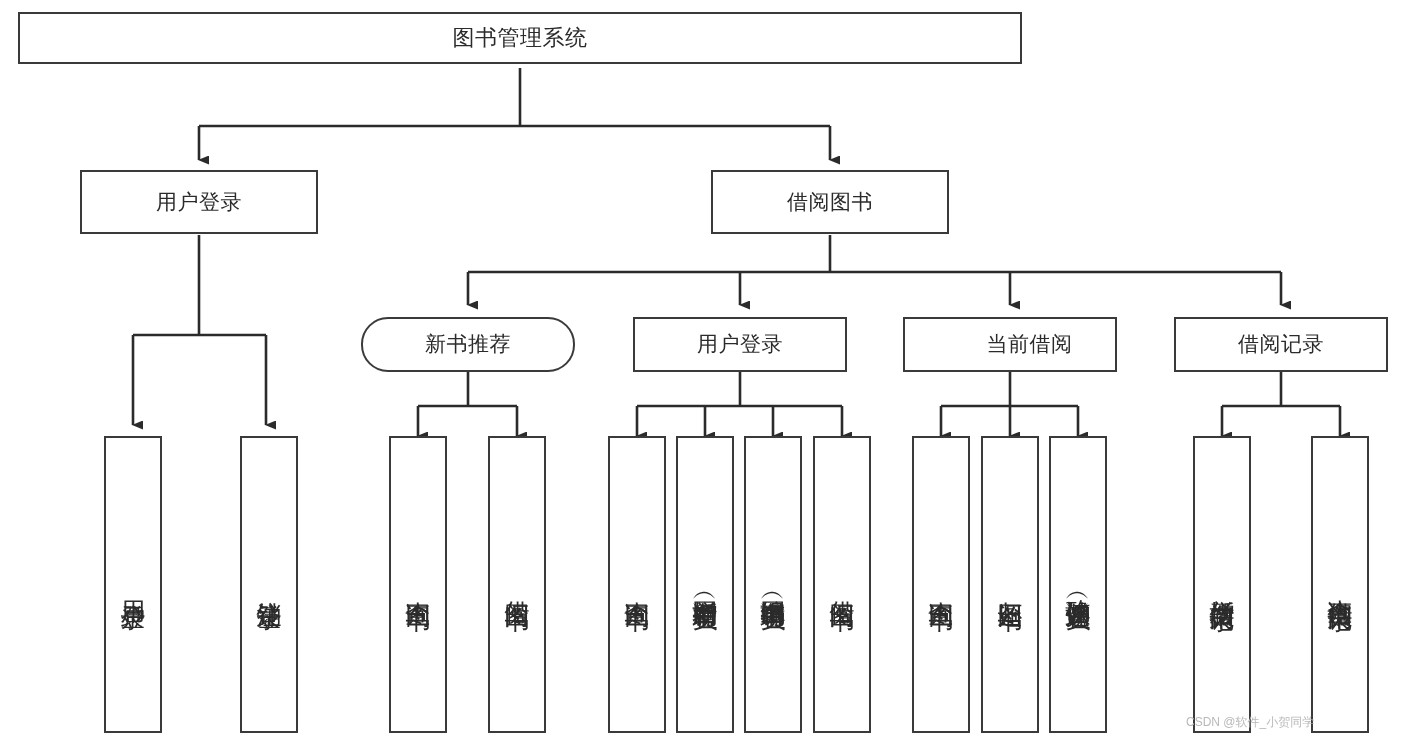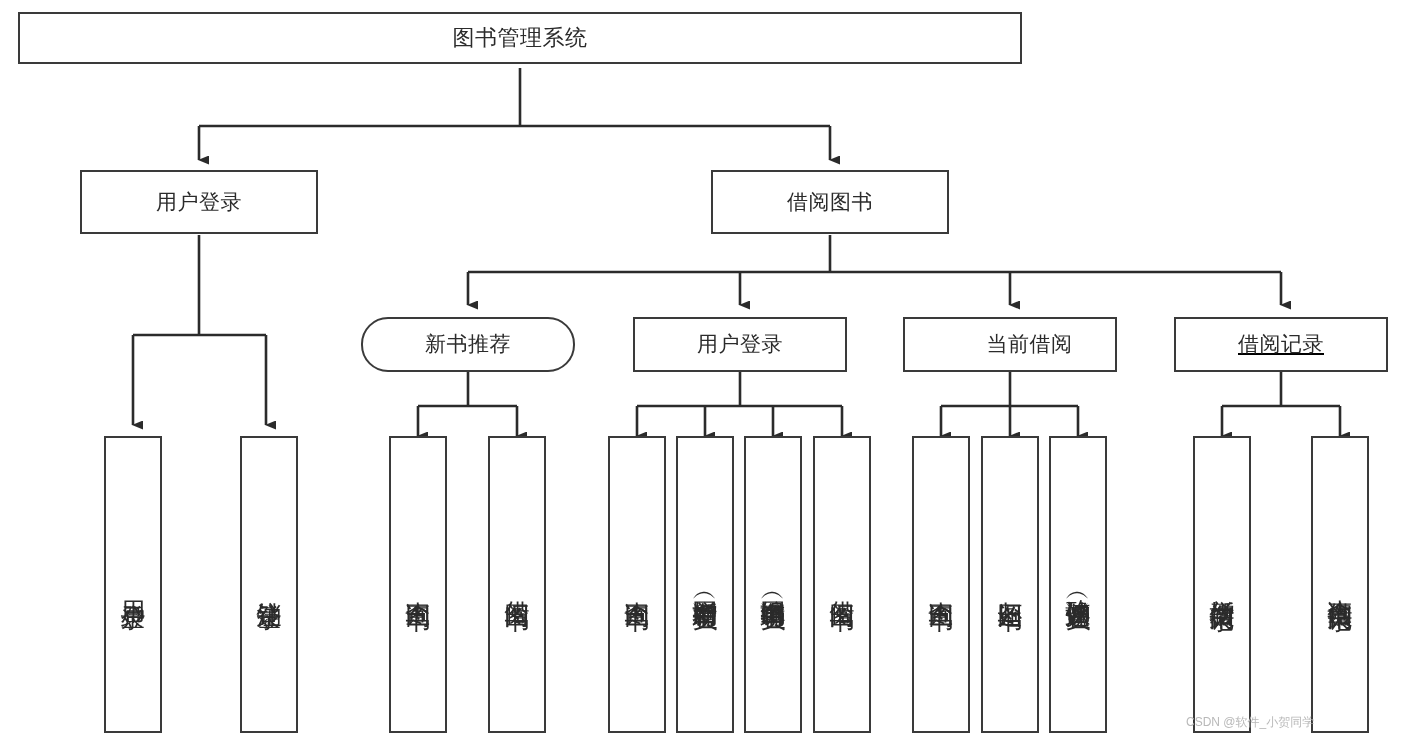--- a/index.html
+++ b/index.html
@@ -149,21 +149,21 @@
 
   <div class="node horiz" style="left:361px; top:317px; width:214px; height:55px;border-radius:27px;">
     <span class="label">新书推荐</span>
   </div>
   <div class="node horiz" style="left:633px; top:317px; width:214px; height:55px;">
     <span class="label">用户登录</span>
   </div>
   <div class="node horiz" style="left:903px; top:317px; width:214px; height:55px;padding-left:39px;">
     <span class="label">当前借阅</span>
   </div>
-  <div class="node horiz" style="left:1174px; top:317px; width:214px; height:55px;text-decoration:underline;">
+  <div class="node horiz" style="left:1174px; top:317px; width:214px; height:55px;">
     <span class="label">借阅记录</span>
   </div>
 
   <div class="node vert" style="left:104px; top:436px; width:58px; height:297px;">
     <span class="label">用户登录</span>
   </div>
   <div class="node vert" style="left:240px; top:436px; width:58px; height:297px;">
     <span class="label">注销登录</span>
   </div>
 

